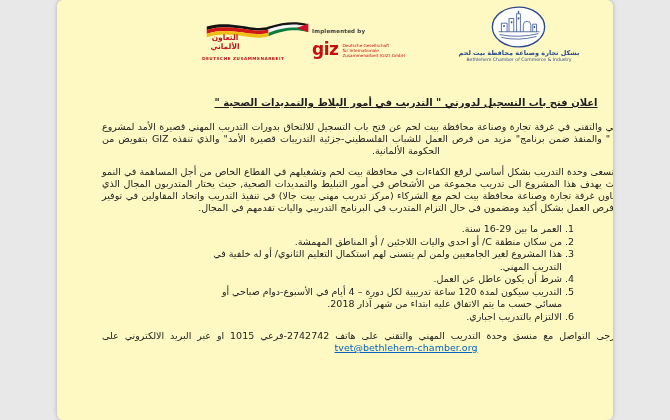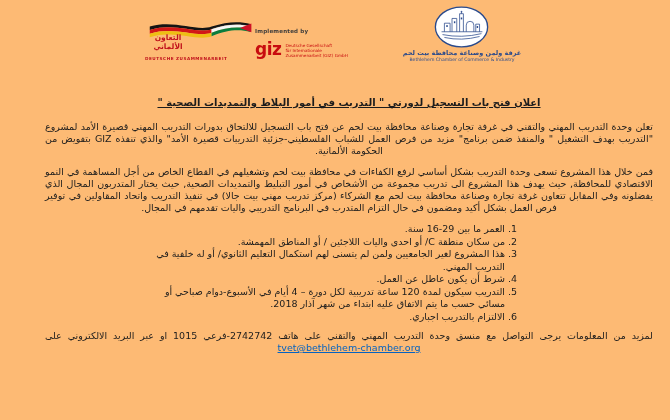--- a/index.html
+++ b/index.html
@@ -1,19 +1,19 @@
 <!DOCTYPE html>
 <html lang="ar"><head>
 <meta charset="utf-8">
 <style>
   html,body{margin:0;padding:0;background:#e8e8e8;}
   .page{
-    position:relative;width:670px;height:420px;background:#fdba74;
+    position:relative;width:556px;height:420px;background:#fef9c3;
     font-family:"DejaVu Sans",sans-serif;color:#1c1c1c;overflow:hidden;
-    margin:0 auto;box-shadow:0 0 4px rgba(0,0,0,.25);
+    margin:0 auto;box-shadow:0 0 4px rgba(0,0,0,.25);border-radius:6px;
   }
   
   .hdr{position:absolute;top:0;left:0;width:670px;height:95px;}
   .ribbon{position:absolute;left:148px;top:15px;width:106px;height:32px;}
   .coop-ar{position:absolute;left:144px;top:33px;width:48px;text-align:center;
     color:#c1121c;font-size:7.5px;font-weight:bold;line-height:9px;direction:rtl;}
   .coop-cap{position:absolute;left:145px;top:56px;width:110px;font-size:4.2px;
     color:#c1121c;letter-spacing:.5px;font-weight:bold;}
   .giz-box{position:absolute;left:255px;top:28px;width:100px;}
   .giz-impl{font-size:5.5px;font-weight:bold;color:#3a3a3a;letter-spacing:.2px;}
@@ -83,21 +83,21 @@
         <path d="M12,34 Q30,38 49,33"></path>
         <path d="M30,9 V6 M29,7 h2"></path>
       </g>
       <g fill="#2a4a8c">
         <rect x="14" y="21" width="1.5" height="2"></rect>
         <rect x="22" y="17" width="1.5" height="2"></rect>
         <rect x="29.2" y="13" width="1.6" height="2"></rect>
         <rect x="46" y="22" width="1.5" height="2"></rect>
       </g>
     </svg>
-    <div class="chamber-ar">غرفة ولمن وصناعة محافظة بيت لحم</div>
+    <div class="chamber-ar">بشكل تجارة وصناعة محافظة بيت لحم</div>
     <div class="chamber-en">Bethlehem Chamber of Commerce &amp; Industry</div>
   </div>
 
   <div class="doc">
     <h1 class="title">اعلان فتح باب التسجيل لدورتي " التدريب في أمور البلاط والتمديدات الصحية  "</h1>
 
     <p class="para">تعلن وحدة التدريب المهني والتقني في غرفة تجارة وصناعة محافظة بيت لحم عن فتح باب التسجيل للالتحاق بدورات التدريب المهني قصيرة الأمد لمشروع "التدريب بهدف التشغيل " والمنفذ ضمن برنامج" مزيد من فرص العمل للشباب الفلسطيني-جزئية التدريبات قصيرة الأمد" والذي تنفذه GIZ بتفويض من الحكومة الألمانية.</p>
 
     <p class="para">فمن خلال هذا المشروع تسعى وحدة التدريب بشكل أساسي لرفع الكفاءات في محافظة بيت لحم وتشغيلهم في القطاع الخاص من أجل المساهمة في النمو الاقتصادي للمحافظة, حيث يهدف هذا المشروع الى تدريب مجموعة من الأشخاص في أمور التبليط والتمديدات الصحية, حيث يختار المتدربون المجال الذي يفضلونه وفي المقابل تتعاون غرفة تجارة وصناعة محافظة بيت لحم مع الشركاء (مركز تدريب مهني بيت جالا) في تنفيذ التدريب واتحاد المقاولين في توفير فرص العمل بشكل أكيد ومضمون في حال التزام المتدرب في البرنامج التدريبي واليات تقدمهم في المجال.</p>
 

